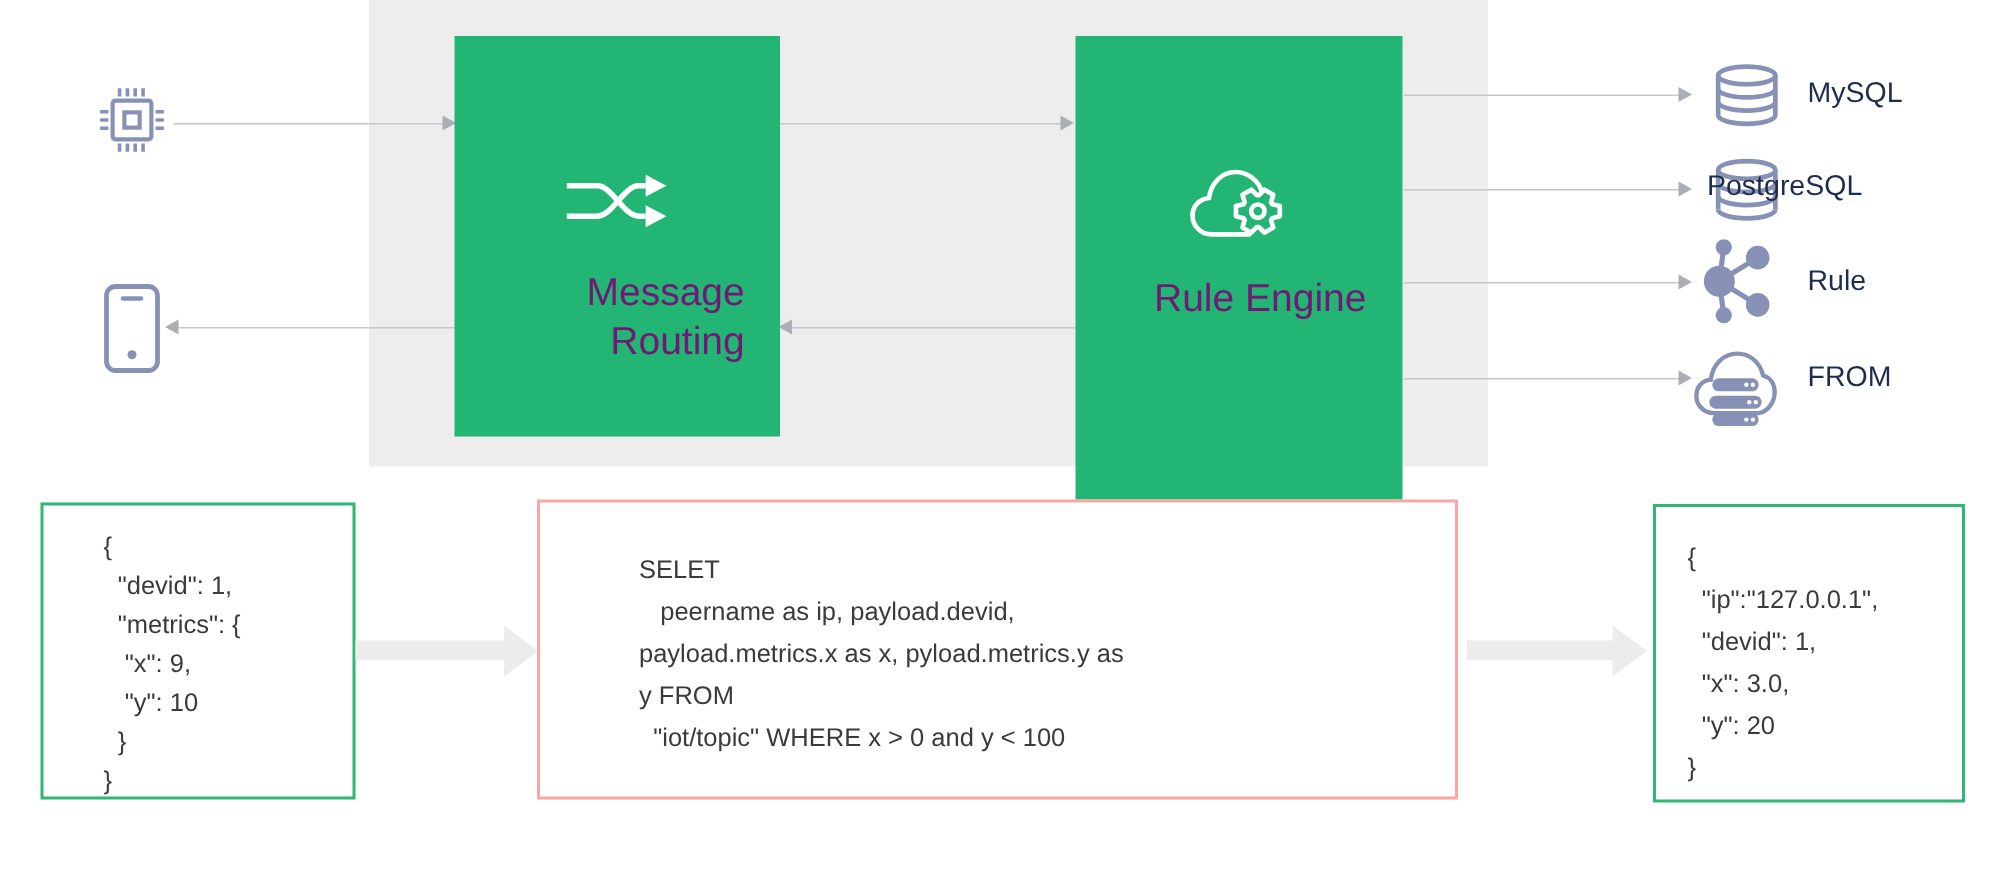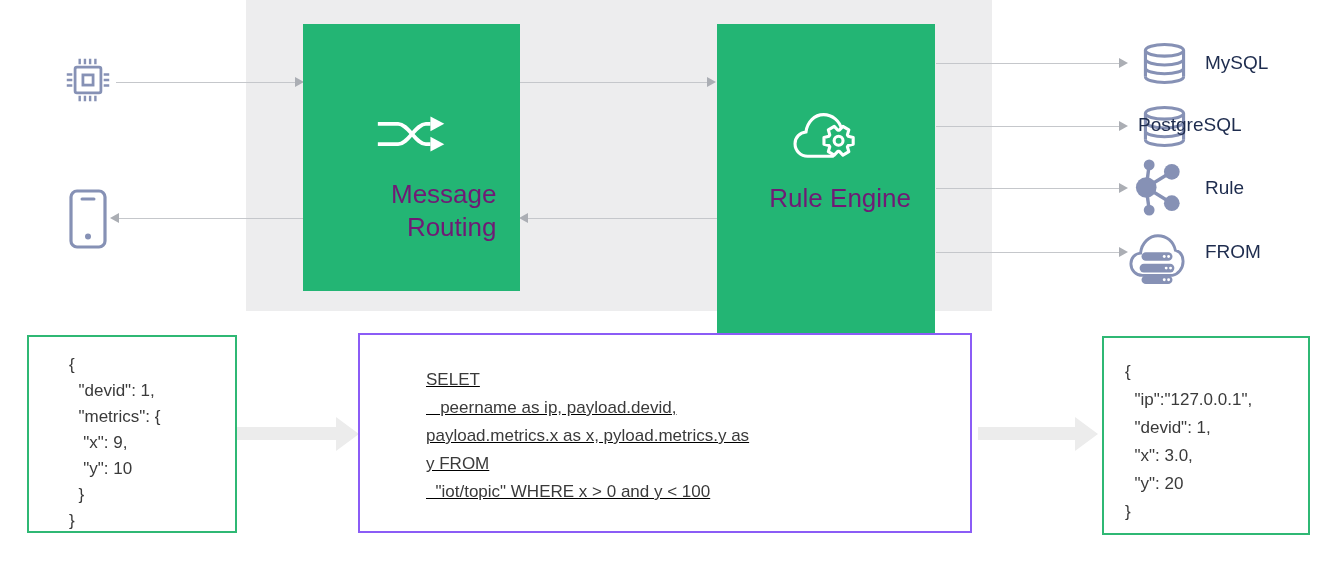--- a/index.html
+++ b/index.html
@@ -19,21 +19,21 @@
   .tline{height:1px;background:#c5c7cb;}
   .ah-r{width:0;height:0;border-top:5px solid transparent;border-bottom:5px solid transparent;
         border-left:9px solid #abaeb4;}
   .ah-l{width:0;height:0;border-top:5px solid transparent;border-bottom:5px solid transparent;
         border-right:9px solid #abaeb4;}
   .bshaft{height:13px;background:#ececec;}
   .bhead{width:0;height:0;border-top:17px solid transparent;border-bottom:17px solid transparent;
          border-left:23px solid #ececec;}
   .cbox{background:#ffffff;box-sizing:border-box;}
   .cbox.green{border:2px solid #2fb874;}
-  .cbox.slate{border:2px solid #8b5cf6;text-decoration:underline;}
+  .cbox.slate{border:2px solid #fca5a5;}
   svg{display:block;}
 </style>
 </head>
 <body>
 
 <div class="stage">
 
   <div class="abs panel"></div>
 
   <div class="abs" style="left:64px;top:56px;">

